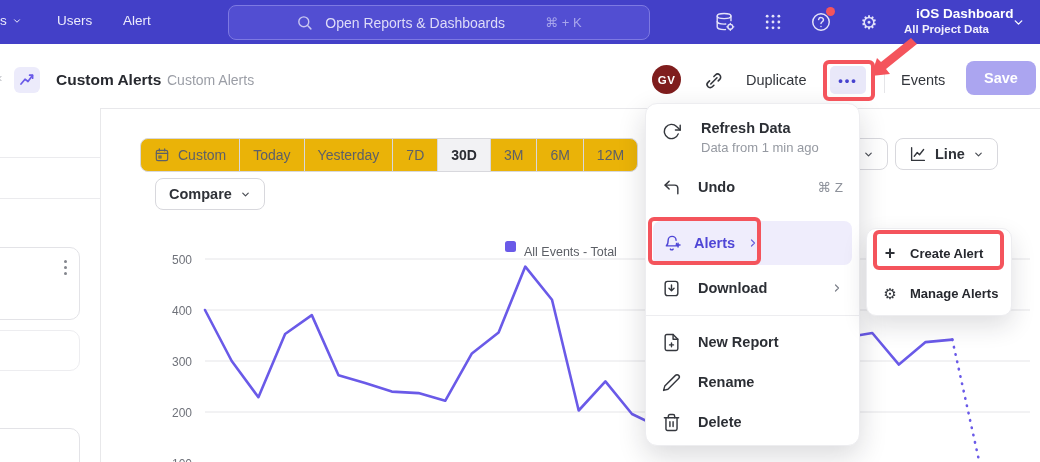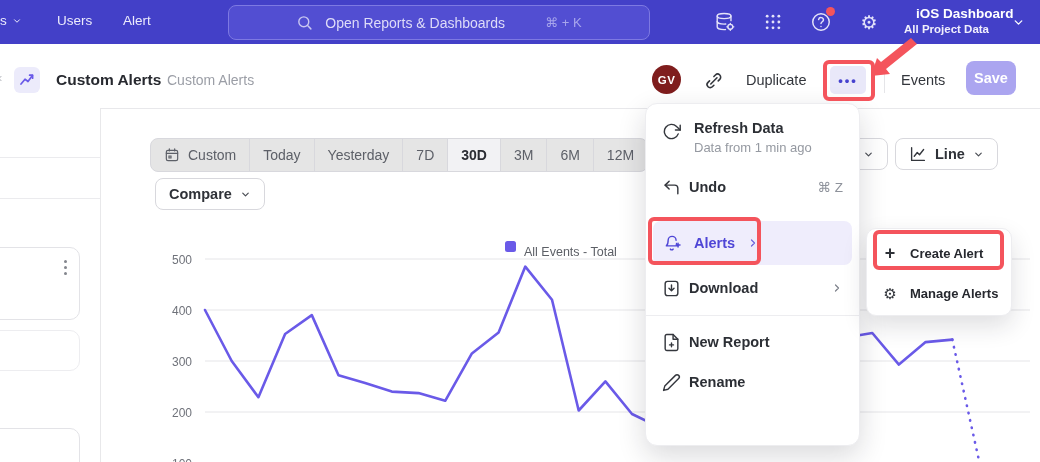--- a/index.html
+++ b/index.html
@@ -29,57 +29,57 @@
         display:flex;align-items:center;justify-content:center;}
   .page-title{position:absolute;left:56px;top:71px;font-size:15.5px;font-weight:700;color:#27292f;}
   .breadcrumb{position:absolute;left:167px;top:72px;font-size:14px;color:#9b9ea6;}
   .avatar{position:absolute;left:652px;top:65px;width:29px;height:29px;border-radius:50%;background:#7f1d1d;
           color:#fff;font-size:11.5px;font-weight:700;display:flex;align-items:center;justify-content:center;letter-spacing:.4px;cursor:pointer;}
   .icon-btn{position:absolute;display:flex;align-items:center;justify-content:center;cursor:pointer;}
   .txt-btn{position:absolute;font-size:14.5px;color:#33363c;font-weight:500;cursor:pointer;}
   .more-btn{position:absolute;left:830px;top:66px;width:36px;height:28px;background:#E9E8F9;border-radius:5px;
             color:#4642cf;font-size:13px;font-weight:700;letter-spacing:2px;display:flex;align-items:center;justify-content:center;cursor:pointer;}
   .vdivider{position:absolute;left:884px;top:67px;width:1px;height:26px;background:#e5e5e8;}
-  .save-btn{position:absolute;left:966px;top:61px;width:50px;height:34px;background:#ABA5F0;border-radius:8px;
+  .save-btn{position:absolute;left:966px;top:61px;width:70px;height:34px;background:#ABA5F0;border-radius:8px;
             color:#fff;font-size:14.5px;font-weight:700;display:flex;align-items:center;justify-content:center;cursor:pointer;}
   .edge-mark{position:absolute;left:-2px;top:70px;color:#c4c6cb;font-size:13px;}
 
   
   .sidebar{position:absolute;left:0;top:108px;width:100px;height:354px;background:#fff;border-right:1px solid #e8e8ea;}
   .side-line{position:absolute;left:0;width:100px;height:1px;background:#ebebee;}
   .side-card{position:absolute;left:-34px;width:112px;background:#fff;border:1px solid #e3e3e7;border-radius:10px;cursor:pointer;}
   .kebab{position:absolute;right:12px;top:12px;display:flex;flex-direction:column;gap:3px;cursor:pointer;}
   .kebab i{width:3px;height:3px;border-radius:50%;background:#83868d;}
 
   
-  .seg{position:absolute;left:150px;top:138px;height:32px;display:flex;align-items:stretch;
-       border:1px solid #d8d8dd;border-radius:8px;background:#e5e5e5;overflow:hidden;}
+  .seg{position:absolute;left:140px;top:138px;height:32px;display:flex;align-items:stretch;
+       border:1px solid #d8d8dd;border-radius:8px;background:#eab308;overflow:hidden;}
   .seg-item{display:flex;align-items:center;gap:8px;padding:0 13px;font-size:14px;color:#5d6068;cursor:pointer;white-space:nowrap;}
   .seg-item + .seg-item{border-left:1px solid #d8d8dd;}
   .seg-item.selected{background:#f2f2f4;color:#2b2d33;font-weight:700;}
   .pill-btn{position:absolute;height:32px;display:inline-flex;align-items:center;gap:8px;padding:0 13px;
             border:1px solid #d8d8dd;border-radius:8px;background:#fff;font-size:14.5px;font-weight:600;color:#2f3238;cursor:pointer;box-sizing:border-box;}
 
   
   .legend{position:absolute;left:505px;top:233px;display:flex;align-items:center;gap:8px;}
   .legend-swatch{width:11px;height:11px;border-radius:2.5px;background:#6A5AE8;}
   .legend-label{font-size:12.5px;color:#5c5f66;margin-top:12px;}
   #chart-svg{position:absolute;left:150px;top:245px;}
   #chart-svg .grid{stroke:#e5e5e8;stroke-width:1;}
   #chart-svg .tick{fill:#6f727a;font-size:12px;font-family:"Liberation Sans",sans-serif;}
   #chart-svg .ln{fill:none;stroke-width:2.6;stroke-linejoin:round;stroke-linecap:round;}
   #chart-svg .ln.dotted{stroke-dasharray:0.5 7;}
 
   
   .menu{position:absolute;left:645px;top:103px;width:215px;height:343px;background:#fff;border:1px solid #ededf0;
         border-radius:12px;box-shadow:0 10px 28px rgba(25,25,40,.16);z-index:10;box-sizing:border-box;padding:8px 0;}
-  .mrow{display:flex;align-items:center;gap:8px;height:40px;padding:0 16px;cursor:pointer;}
+  .mrow{display:flex;align-items:center;gap:17px;height:40px;padding:0 16px;cursor:pointer;}
   .mrow .lbl{font-size:14.5px;font-weight:600;color:#2c2f35;}
   .mrow .right{margin-left:auto;}
-  .refresh-row{display:flex;gap:13px;padding:8px 16px 6px;cursor:pointer;}
+  .refresh-row{display:flex;gap:20px;padding:8px 16px 6px;cursor:pointer;}
   .refresh-row .sub{font-size:13px;color:#9599a1;margin-top:4px;}
   .shortcut{font-size:13.5px;color:#8e929b;}
   .alerts-row{margin:14px 7px 3px;height:44px;border-radius:8px;background:#EFEDFC;display:flex;align-items:center;gap:12px;
               padding:0 10px;cursor:pointer;}
   .alerts-row .lbl{font-size:14.5px;font-weight:600;color:#4F46D6;}
   .mdivider{border-top:1px solid #ededf0;margin:7px 0 6px;}
 
   
   .submenu{position:absolute;left:866px;top:228px;width:146px;height:88px;background:#fff;border:1px solid #ededf0;
            border-radius:10px;box-shadow:0 10px 24px rgba(25,25,40,.14);z-index:15;box-sizing:border-box;padding:4px 0;}
@@ -317,20 +317,29 @@
       <span class="lbl">New Report</span>
     </div>
 
     <div class="mrow">
       <svg width="19" height="19" viewBox="0 0 24 24" fill="none" stroke="#34373d" stroke-width="1.8" stroke-linecap="round" stroke-linejoin="round">
         <path d="M17 3a2.8 2.8 0 1 1 4 4L7.5 20.5 2 22l1.5-5.5z"></path>
       </svg>
       <span class="lbl">Rename</span>
     </div>
 
+    <div class="mrow">
+      <svg width="19" height="19" viewBox="0 0 24 24" fill="none" stroke="#34373d" stroke-width="1.8" stroke-linecap="round" stroke-linejoin="round">
+        <path d="M3 6h18"></path>
+          <path d="M19 6v14a2 2 0 0 1-2 2H7a2 2 0 0 1-2-2V6"></path>
+          <path d="M8 6V4a2 2 0 0 1 2-2h4a2 2 0 0 1 2 2v2"></path>
+          <path d="M10 11v6M14 11v6"></path>
+      </svg>
+      <span class="lbl">Delete</span>
+    </div>
   </div>
 
   <div class="submenu">
     <div class="srow">
       <span class="plus-glyph">+</span>
       <span class="lbl">Create Alert</span>
     </div>
     <div class="srow">
       <span class="gear-glyph">⚙</span>
       <span class="lbl">Manage Alerts</span>

